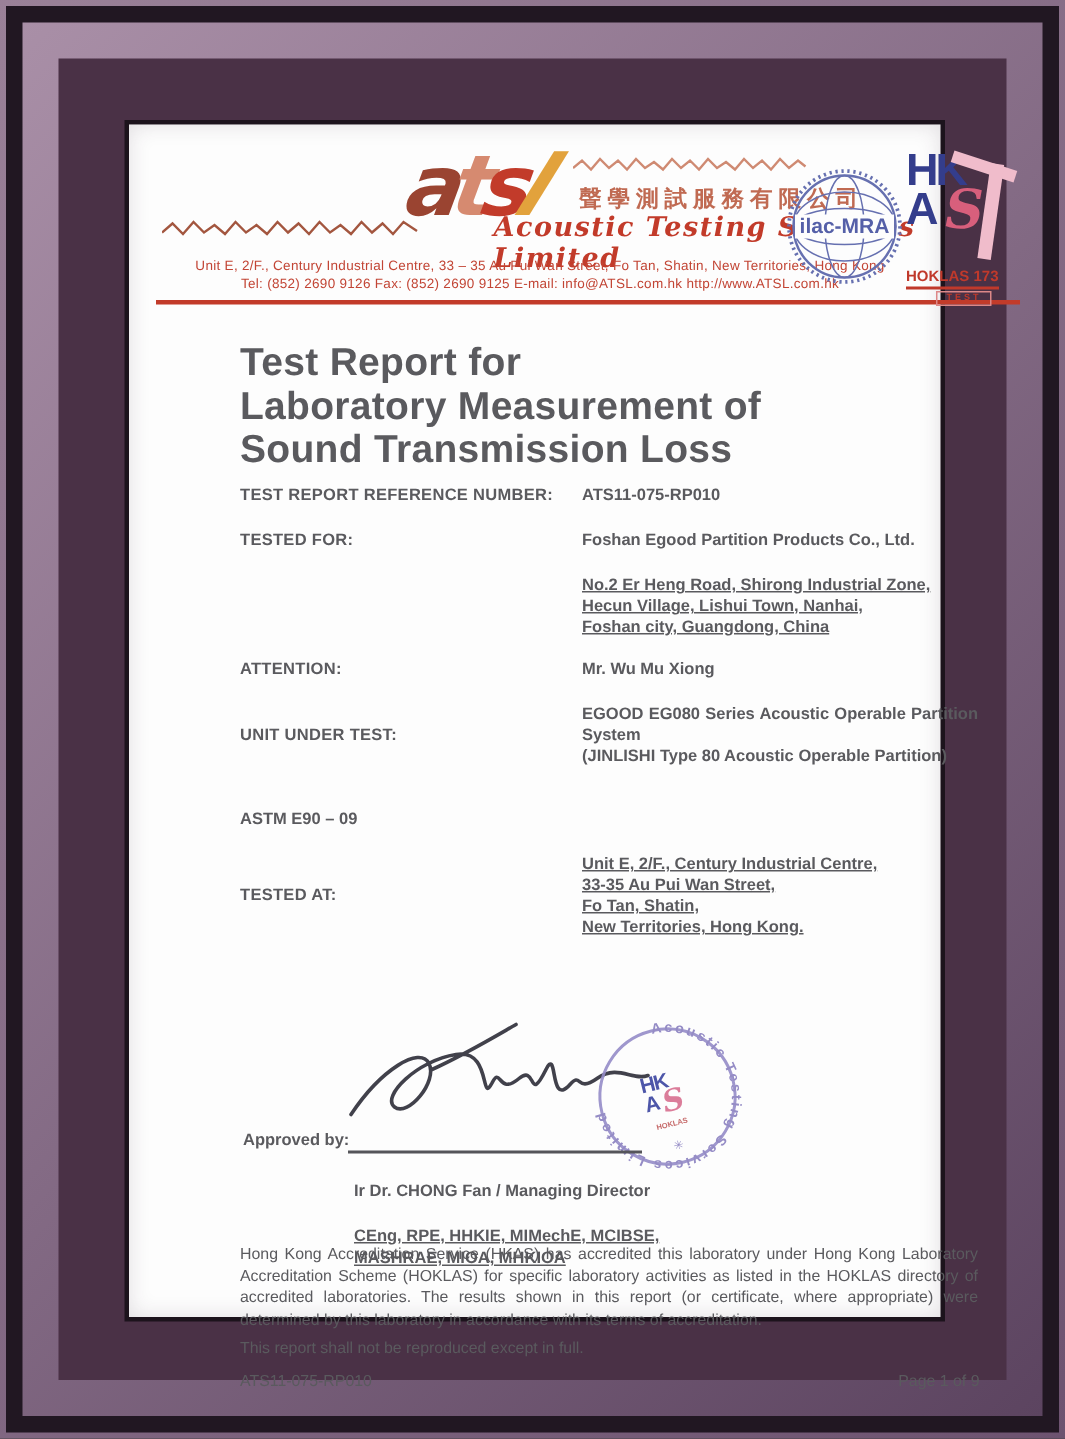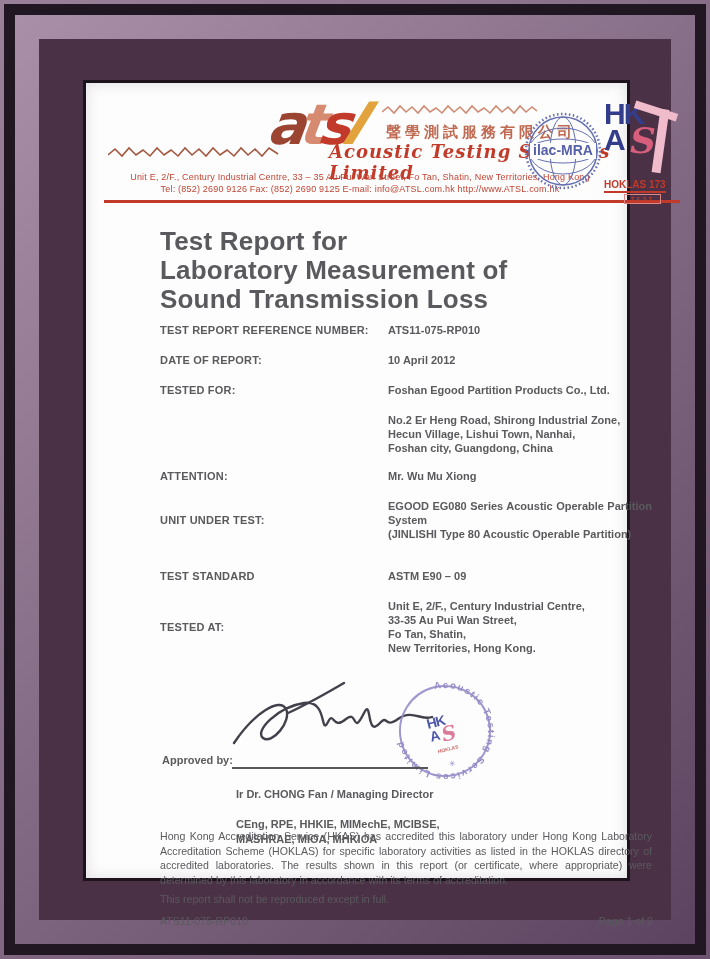--- a/index.html
+++ b/index.html
@@ -41,21 +41,21 @@
     border-bottom:2px solid #c0392b;padding-bottom:1px;letter-spacing:0;}
   .hkas .test{position:absolute;left:20px;top:93px;font:bold 6px "Liberation Sans",sans-serif;color:#c0392b;
     border:1px solid #d88;padding:1px 6px;letter-spacing:2px;}
 
   
   .title{left:74px;top:144px;font-size:26px;font-weight:bold;line-height:29px;letter-spacing:.2px;white-space:pre-line;}
   .content{left:74px;top:240px;width:492px;font-size:11px;font-weight:bold;line-height:14px;}
   .row{display:flex;align-items:center;}
   .row .lab{width:228px;flex:0 0 228px;letter-spacing:.2px;}
   .row .val{flex:1;}
-  .pre{white-space:pre-line;}
+  .pre{white-space:pre-line;text-decoration:underline;}
   .just{text-align:justify;}
 
   
   .approve-label{left:76px;top:671px;font-size:11px;font-weight:bold;}
   .sigline{left:146px;top:684px;width:196px;height:2px;background:#55555a;}
   .sig-svg{left:140px;top:594px;}
   .stamp{left:303px;top:592px;transform:rotate(-14deg);opacity:.9;}
   .nameblock{left:150px;top:689px;font-size:11px;font-weight:bold;line-height:15px;white-space:pre-line;}
 
   
@@ -114,24 +114,20 @@
           <div class="abs title gray">Test Report for
 Laboratory Measurement of
 Sound Transmission Loss</div>
 
           <div class="abs content gray">
             <div class="row" style="margin-top:0">
               <div class="lab">TEST REPORT REFERENCE NUMBER:</div>
               <div class="val">ATS11-075-RP010</div>
             </div>
             <div class="row" style="margin-top:16px">
-              <div class="lab">DATE OF REPORT:</div>
-              <div class="val">10 April 2012</div>
-            </div>
-            <div class="row" style="margin-top:16px">
               <div class="lab">TESTED FOR:</div>
               <div class="val">Foshan Egood Partition Products Co., Ltd.</div>
             </div>
             <div class="row" style="margin-top:16px">
               <div class="lab"></div>
               <div class="val pre">No.2 Er Heng Road, Shirong Industrial Zone,
 Hecun Village, Lishui Town, Nanhai,
 Foshan city, Guangdong, China</div>
             </div>
             <div class="row" style="margin-top:14px">
@@ -139,21 +135,20 @@
               <div class="val">Mr. Wu Mu Xiong</div>
             </div>
             <div class="row" style="margin-top:16px">
               <div class="lab">UNIT UNDER TEST:</div>
               <div class="val">
                 <div class="just">EGOOD EG080 Series Acoustic Operable Partition System</div>
                 <div class="just">(JINLISHI Type 80 Acoustic Operable Partition)</div>
               </div>
             </div>
             <div class="row" style="margin-top:28px">
-              <div class="lab">TEST STANDARD</div>
               <div class="val">ASTM E90 – 09</div>
             </div>
             <div class="row" style="margin-top:16px">
               <div class="lab">TESTED AT:</div>
               <div class="val pre">Unit E, 2/F., Century Industrial Centre,
 33-35 Au Pui Wan Street,
 Fo Tan, Shatin,
 New Territories, Hong Kong.</div>
             </div>
           </div>

